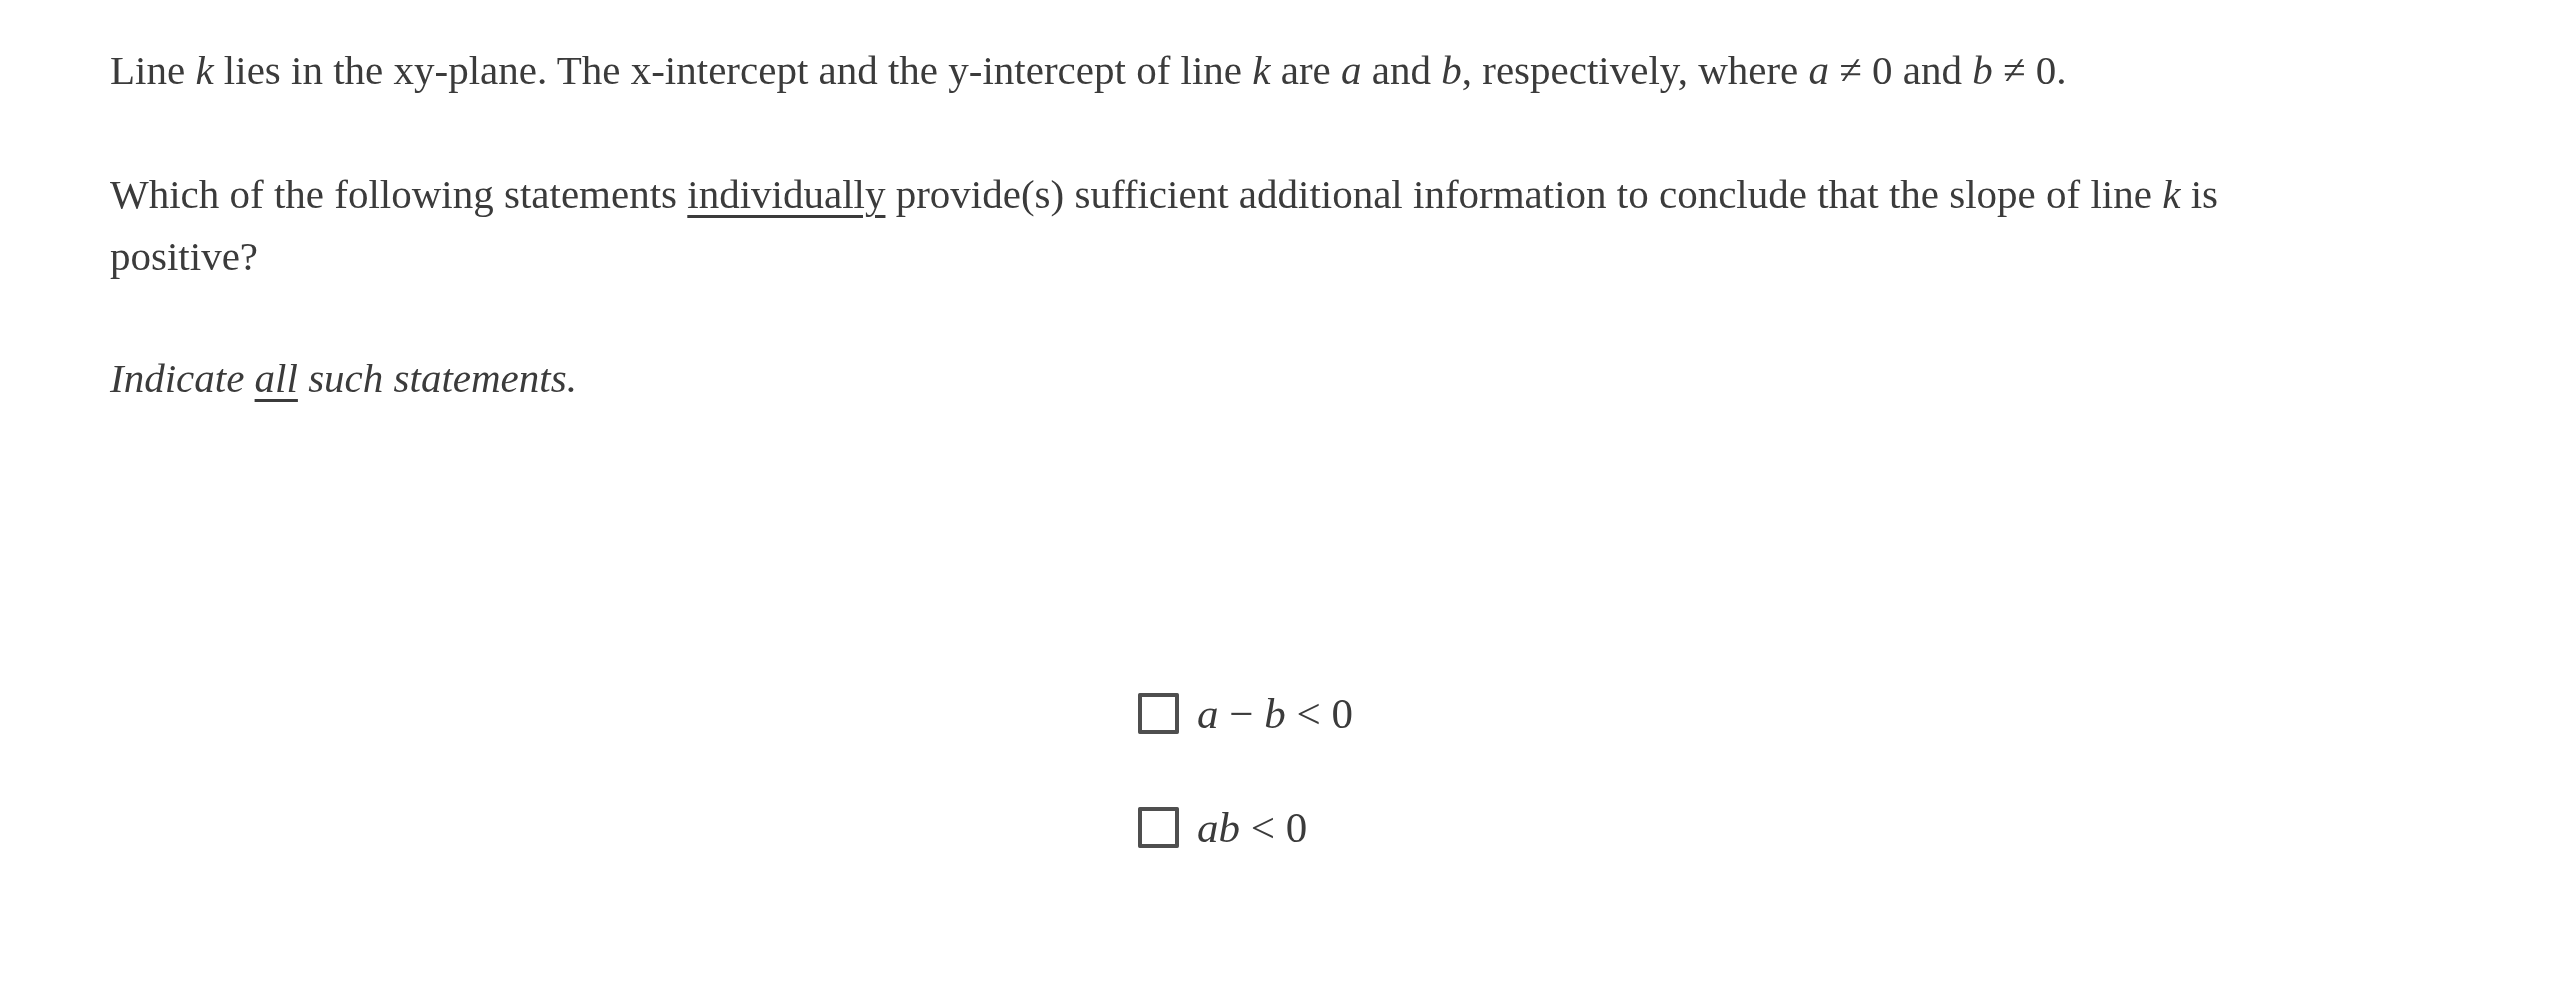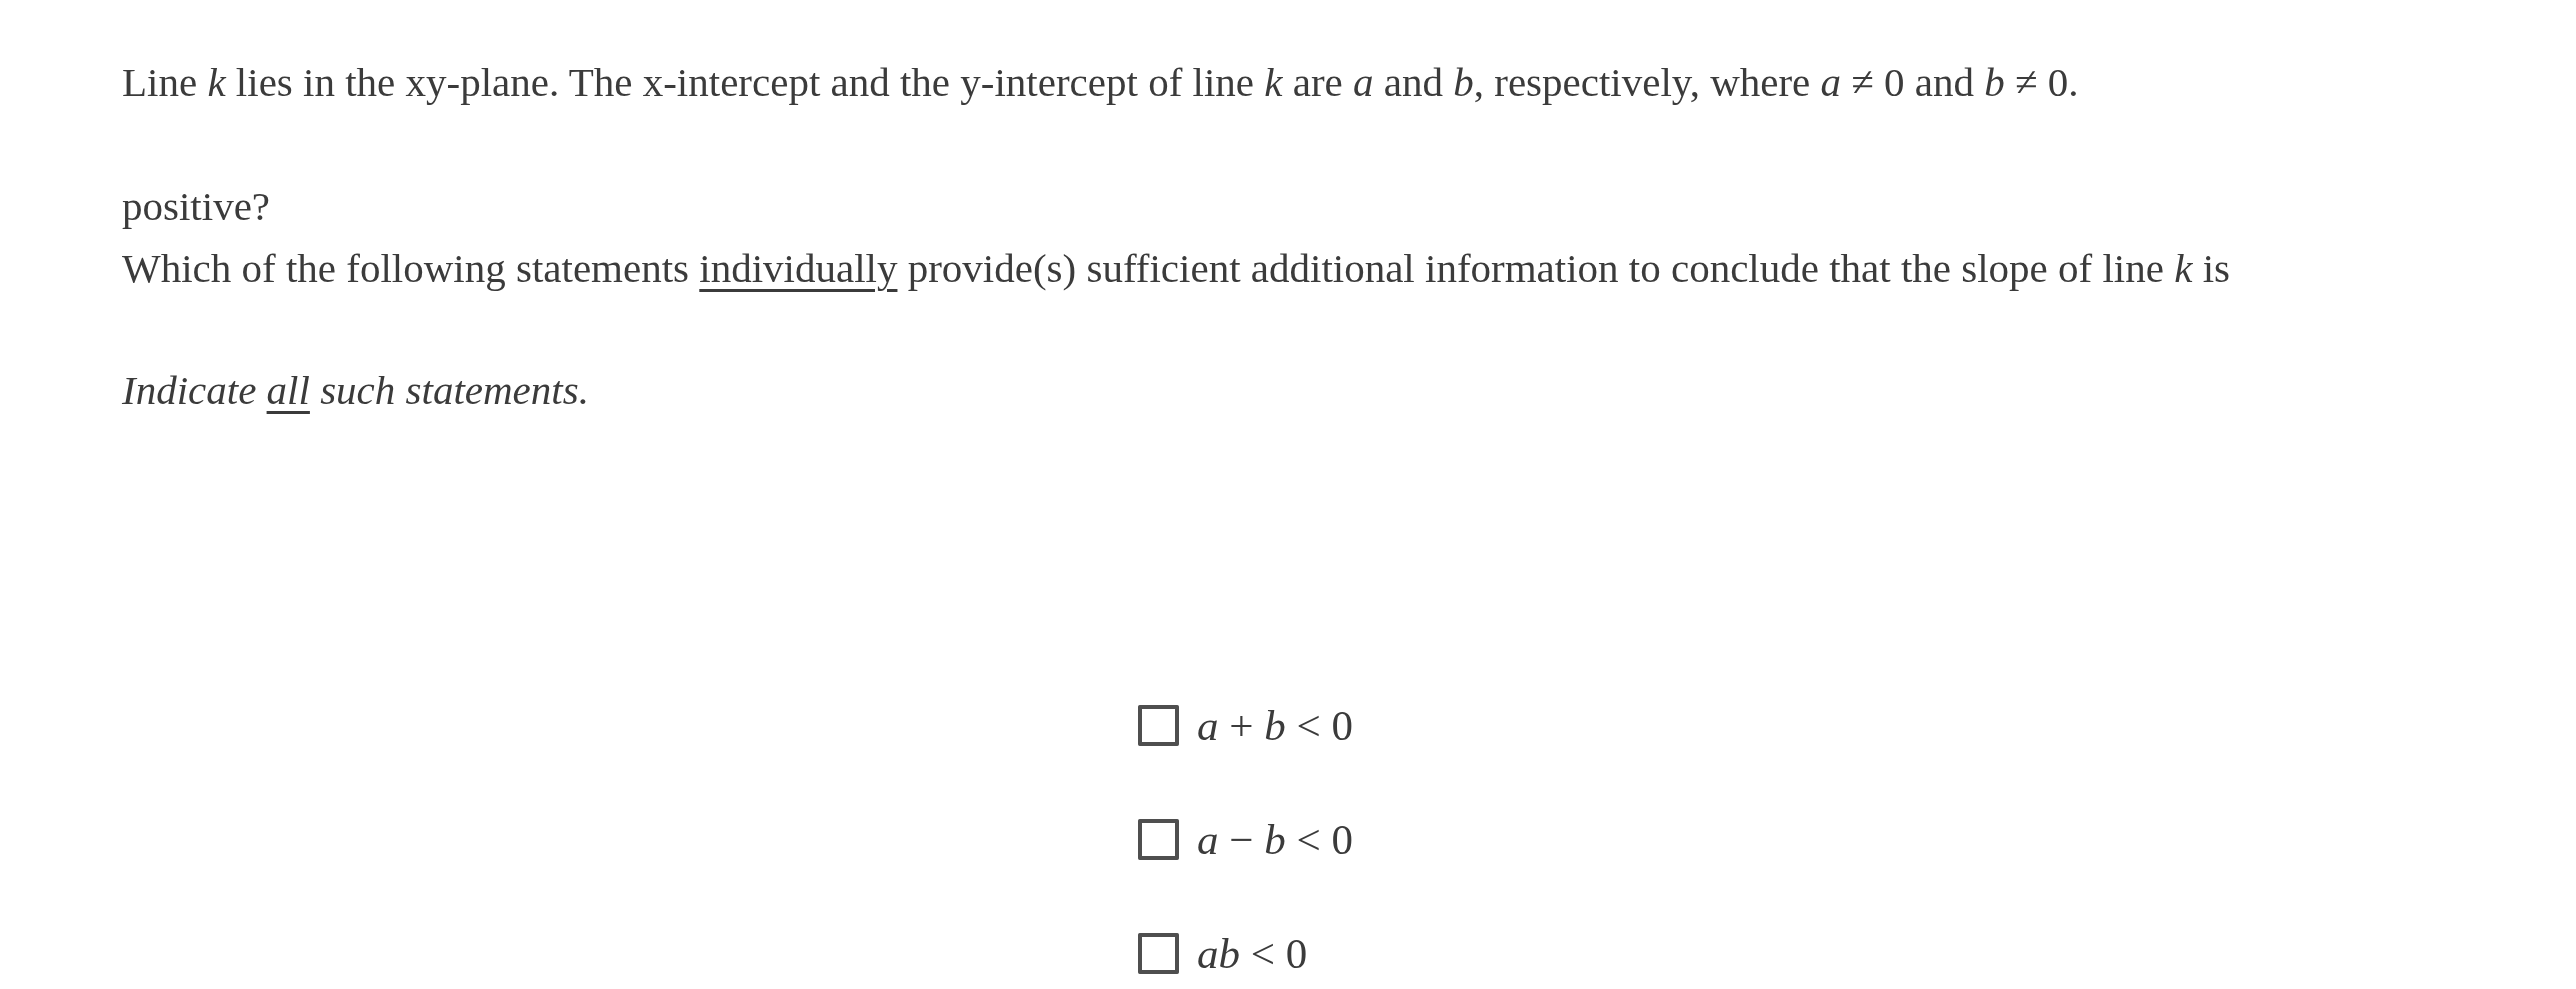--- a/index.html
+++ b/index.html
@@ -12,21 +12,21 @@
     height: 990px;
     overflow: hidden;
     font-family: "Liberation Serif", "DejaVu Serif", serif;
     color: #3b3b3b;
     font-size: 41px;
   }
   .content {
     padding: 35px 0 0 106px;
   }
   .para {
-    margin: 16px;
+    margin: 4px;
     line-height: 62px;
   }
   .para-prompt { margin-top: 62px; }
   .para-instruction { margin-top: 60px; font-style: italic; }
   .tline {
     display: block;
     white-space: nowrap;
   }
   .mvar {
     font-style: italic;
@@ -69,32 +69,28 @@
   .expr .mvar { font-style: italic; }
 </style>
 </head>
 <body>
 
 <div class="content">
 
   <p class="para para-stem"><span>Line </span><span class="mvar">k</span><span> lies in the xy-plane. The x-intercept and the y-intercept of line </span><span class="mvar">k</span><span> are </span><span class="mvar">a</span><span> and </span><span class="mvar">b</span><span>, respectively, where </span><span class="mvar">a</span><span> ≠ 0 and </span><span class="mvar">b</span><span> ≠ 0.</span></p>
 
   <p class="para para-prompt">
+    <span class="tline"><span>Which of the following statements </span><span class="ul">individually</span><span> provide(s) sufficient additional information to conclude that the slope of line </span><span class="mvar">k</span><span> is</span></span>
     <span class="tline">positive?</span>
-    <span class="tline"><span>Which of the following statements </span><span class="ul">individually</span><span> provide(s) sufficient additional information to conclude that the slope of line </span><span class="mvar">k</span><span> is</span></span>
   </p>
 
   <p class="para para-instruction"><span>Indicate </span><span class="ul">all</span><span> such statements.</span></p>
 
   <div class="options">
 
-    <div class="opt-row">
-      <span class="checkbox"></span>
-      <span class="expr"><span class="mvar">a</span><span> + </span><span class="mvar">b</span><span> &lt; 0</span></span>
-    </div>
 
     <div class="opt-row">
       <span class="checkbox"></span>
       <span class="expr"><span class="mvar">a</span><span> − </span><span class="mvar">b</span><span> &lt; 0</span></span>
     </div>
 
     <div class="opt-row">
       <span class="checkbox"></span>
       <span class="expr"><span class="mvar">a</span><span></span><span class="mvar">b</span><span> &lt; 0</span></span>
     </div>

